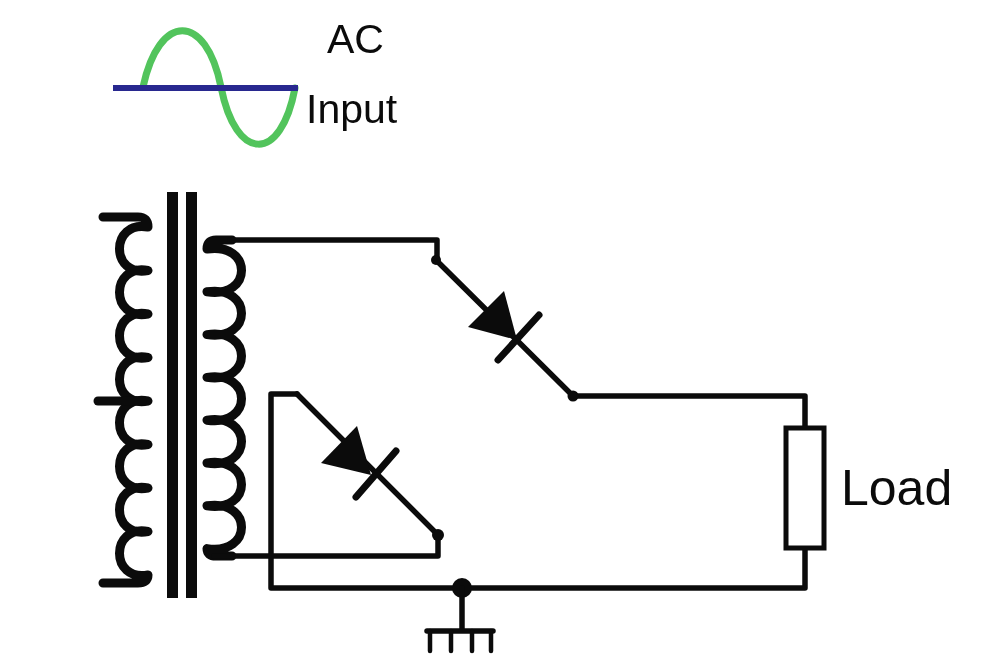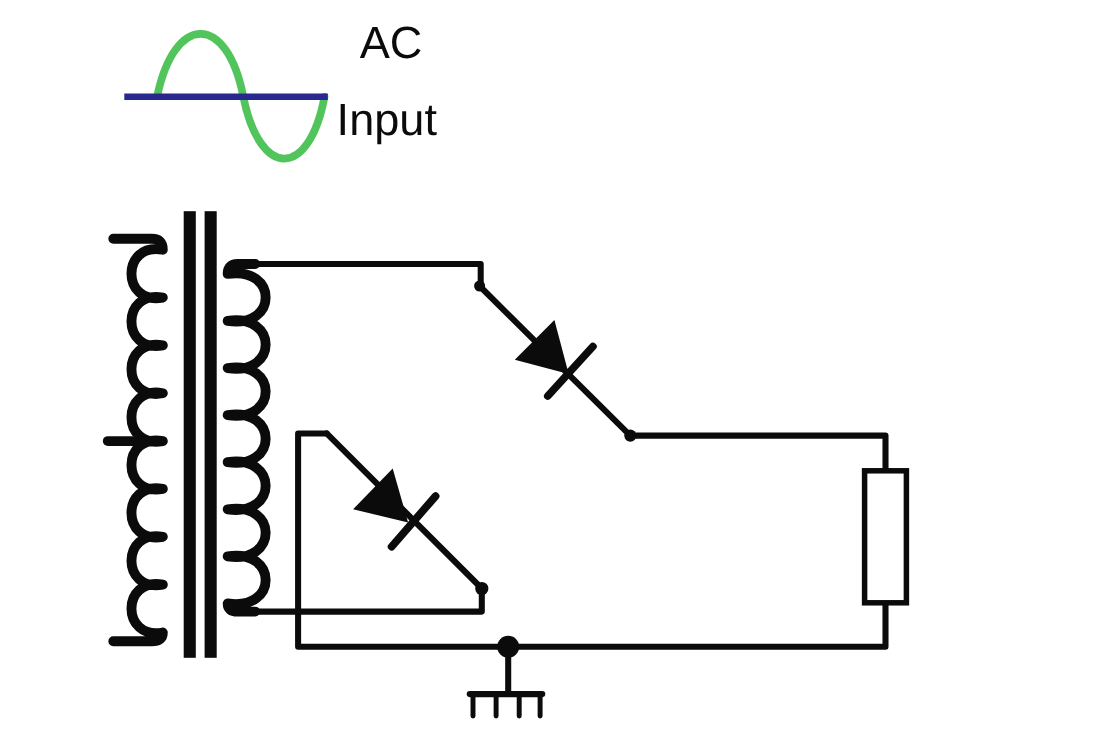--- a/index.html
+++ b/index.html
@@ -74,13 +74,14 @@
       <line x1="427" y1="631" x2="493" y2="631" stroke-width="5.5"></line>
       <line x1="430" y1="631" x2="430" y2="651" stroke-width="4.5"></line>
       <line x1="451" y1="631" x2="451" y2="651" stroke-width="4.5"></line>
       <line x1="472" y1="631" x2="472" y2="651" stroke-width="4.5"></line>
       <line x1="491" y1="631" x2="491" y2="651" stroke-width="4.5"></line>
     </g>
   </svg>
 
   <div class="label label-ac">AC</div>
   <div class="label label-input">Input</div>
+  <div class="label label-load">Load</div>
 </div>
 
 </body></html>

